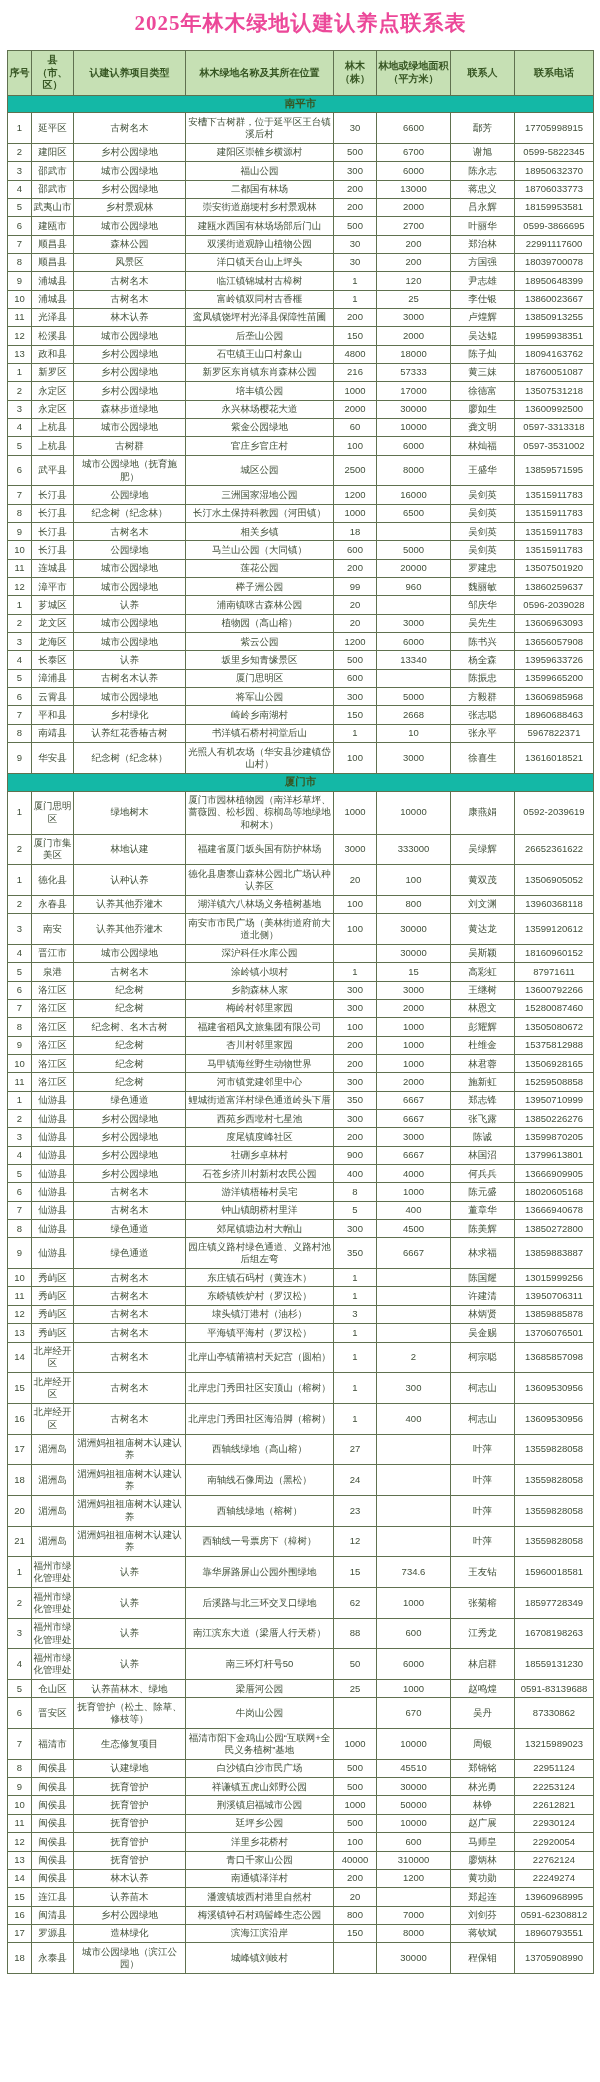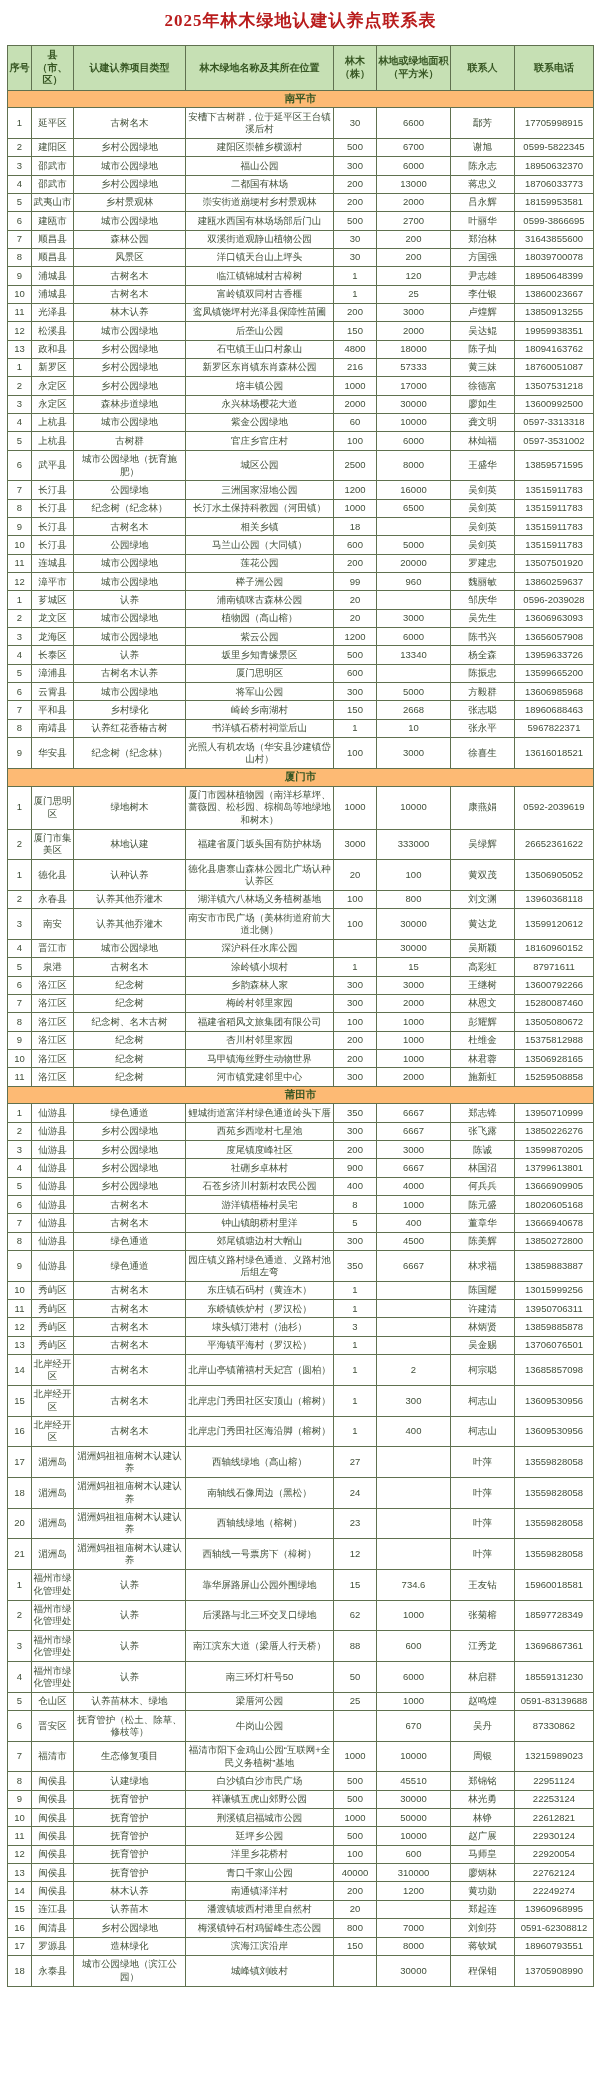--- a/index.html
+++ b/index.html
@@ -6,22 +6,22 @@
   body{
     width:600px;
     background:#ffffff;
     font-family:"Liberation Sans","DejaVu Sans",sans-serif;
   }
   .sheet{padding:4px 6px 8px 7px;}
   .page-title{
     text-align:center;
     font-family:"Liberation Serif","DejaVu Serif",serif;
     font-weight:bold;
-    font-size:17px;
-    color:#b91c1c;
+    font-size:21px;
+    color:#ec4899;
     letter-spacing:1px;
     padding:5px 0 4px 0;
   }
   .gap{height:9px;}
   table.contact{
     border-collapse:collapse;
     table-layout:fixed;
     width:586px;
   }
   table.contact th, table.contact td{
@@ -40,21 +40,21 @@
     padding:3px 1px;
   }
   table.contact td{
     font-size:9.5px;
     color:#41503a;
     line-height:1.3;
     padding:2.5px 1px;
     background:#ffffff;
   }
   tr.section-row td{
-    background:#fdba74;
+    background:#14b8a6;
     color:#375623;
     font-weight:bold;
     font-size:10.5px;
     padding:1.5px 0;
   }
   col.c-no{width:24px;}
   col.c-county{width:42px;}
   col.c-type{width:112px;}
   col.c-name{width:148px;}
   col.c-trees{width:43px;}
@@ -156,21 +156,21 @@
           <td>0599-3866695</td>
         </tr>
         <tr>
           <td>7</td>
           <td>顺昌县</td>
           <td>森林公园</td>
           <td>双溪街道观静山植物公园</td>
           <td>30</td>
           <td>200</td>
           <td>郑治林</td>
-          <td>31643855600</td>
+          <td>22991117600</td>
         </tr>
         <tr>
           <td>8</td>
           <td>顺昌县</td>
           <td>风景区</td>
           <td>洋口镇天台山上坪头</td>
           <td>30</td>
           <td>200</td>
           <td>方国强</td>
           <td>18039700078</td>
@@ -561,23 +561,20 @@
         <tr>
           <td>11</td>
           <td>洛江区</td>
           <td>纪念树</td>
           <td>河市镇党建邻里中心</td>
           <td>300</td>
           <td>2000</td>
           <td>施新虹</td>
           <td>15259508858</td>
         </tr>
-        <tr class="section-row">
-          <td colspan="8">莆田市</td>
-        </tr>
         <tr>
           <td>1</td>
           <td>仙游县</td>
           <td>绿色通道</td>
           <td>鲤城街道富洋村绿色通道岭头下厝</td>
           <td>350</td>
           <td>6667</td>
           <td>郑志锋</td>
           <td>13950710999</td>
         </tr>
@@ -792,21 +789,21 @@
           <td>18597728349</td>
         </tr>
         <tr>
           <td>3</td>
           <td>福州市绿化管理处</td>
           <td>认养</td>
           <td>南江滨东大道（梁厝人行天桥）</td>
           <td>88</td>
           <td>600</td>
           <td>江秀龙</td>
-          <td>13696867361</td>
+          <td>16708198263</td>
         </tr>
         <tr>
           <td>4</td>
           <td>福州市绿化管理处</td>
           <td>认养</td>
           <td>南三环灯杆号50</td>
           <td>50</td>
           <td>6000</td>
           <td>林启群</td>
           <td>18559131230</td>

